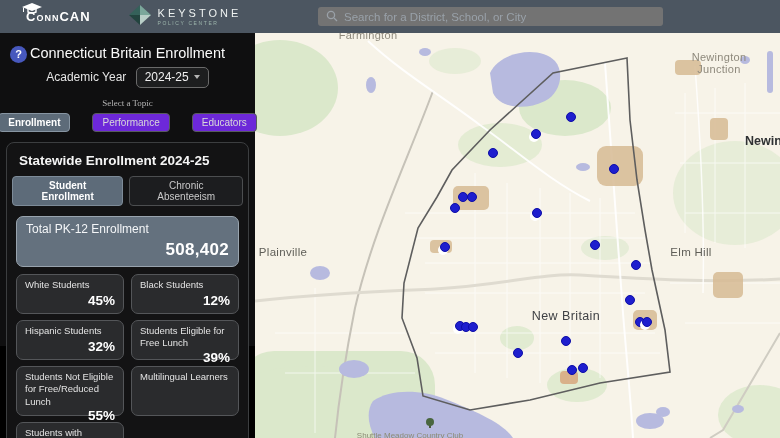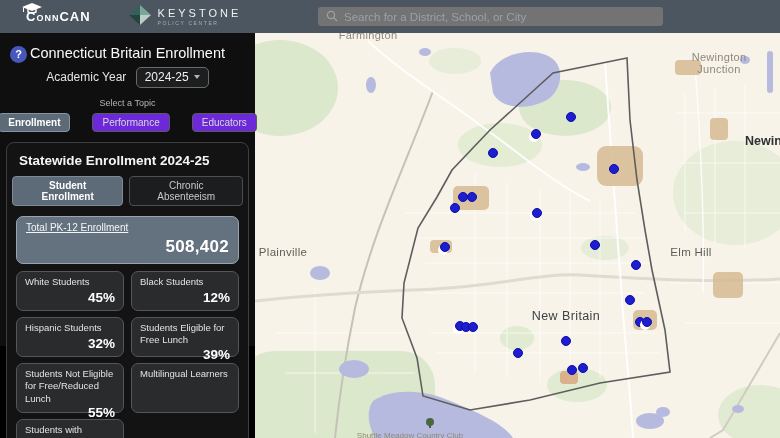--- a/index.html
+++ b/index.html
@@ -31,36 +31,36 @@
   .help { position:absolute; left:10px; top:13px; width:17px; height:17px;
           border-radius:50%; background:#4758bd; color:#fff; font-size:11px;
           font-weight:700; text-align:center; line-height:17px; cursor:pointer; }
   .side-title { text-align:center; font-size:14.5px; color:#fafafa; }
   .year-row { margin-top:6px; text-align:center; font-size:12px; color:#e4e4e4; }
   .year-select { display:inline-flex; align-items:center; gap:5px; margin-left:6px;
           padding:2px 8px 3px; background:#1d1e1f; border:1px solid #6a6a6a;
           border-radius:5px; font-size:12px; color:#f0f0f0; cursor:pointer; }
   .chev { width:0; height:0; border-left:3.5px solid transparent;
           border-right:3.5px solid transparent; border-top:4px solid #b5b5b5; }
-  .select-topic { margin-top:10px; text-align:center; font-size:9px; color:#b5b5b5; }
+  .select-topic { margin-top:10px; text-align:center; font-size:9px; color:#b5b5b5;font-family:Liberation Serif, serif; }
   .topic-buttons { margin-top:5px; display:flex; justify-content:center; gap:22px; }
   .pill { font-family:inherit; font-size:10px; padding:3px 9px; border-radius:4px;
           background:#6d28d9; border:1px solid #595b5d; color:#d9d9d9; cursor:pointer; }
   .pill.active { background:#5d6b79; border-color:#8795a2; color:#fff; font-weight:700; }
 
   .panel { margin:10px 6px 0; border:1px solid #3c3e40; border-radius:8px;
            background:#131314; padding:10px 5px 8px; }
   .panel-title { font-size:13.5px; font-weight:700; color:#f5f5f5; padding-left:7px; }
   .tabs { margin-top:8px; display:flex; justify-content:center; gap:6px; }
   .tab { font-family:inherit; font-size:10px; padding:3px 10px; border-radius:4px;
          background:#1c1d1f; border:1px solid #4c4e50; color:#c9c9c9; cursor:pointer; }
   .tab.active { background:#5d6b79; border-color:#7d8b98; color:#fff; font-weight:700; }
   .total-card { margin:10px 4px 0; background:#64717e; border:1px solid #99a4ae;
          border-radius:7px; padding:5px 9px 6px; }
-  .total-label { font-size:10px; color:#f4f6f8;text-decoration:underline; }
+  .total-label { font-size:12px; color:#f4f6f8; }
   .total-value { font-size:17px; font-weight:700; color:#fff; text-align:right;
          margin-top:4px; letter-spacing:.3px; }
   .stats-grid { margin:7px 4px 0; display:grid; grid-template-columns:1fr 1fr;
          grid-template-rows:40px 40px 50px 46px; gap:6px 7px; }
   .stat-card { background:#2a2b2d; border:1px solid #545659; border-radius:7px;
          padding:4px 8px 5px; display:flex; flex-direction:column;
          justify-content:space-between; }
   .stat-label { font-size:9.5px; color:#e3e3e3; line-height:1.3; }
   .stat-value { font-size:13.5px; font-weight:700; color:#fff; text-align:right; }
 

